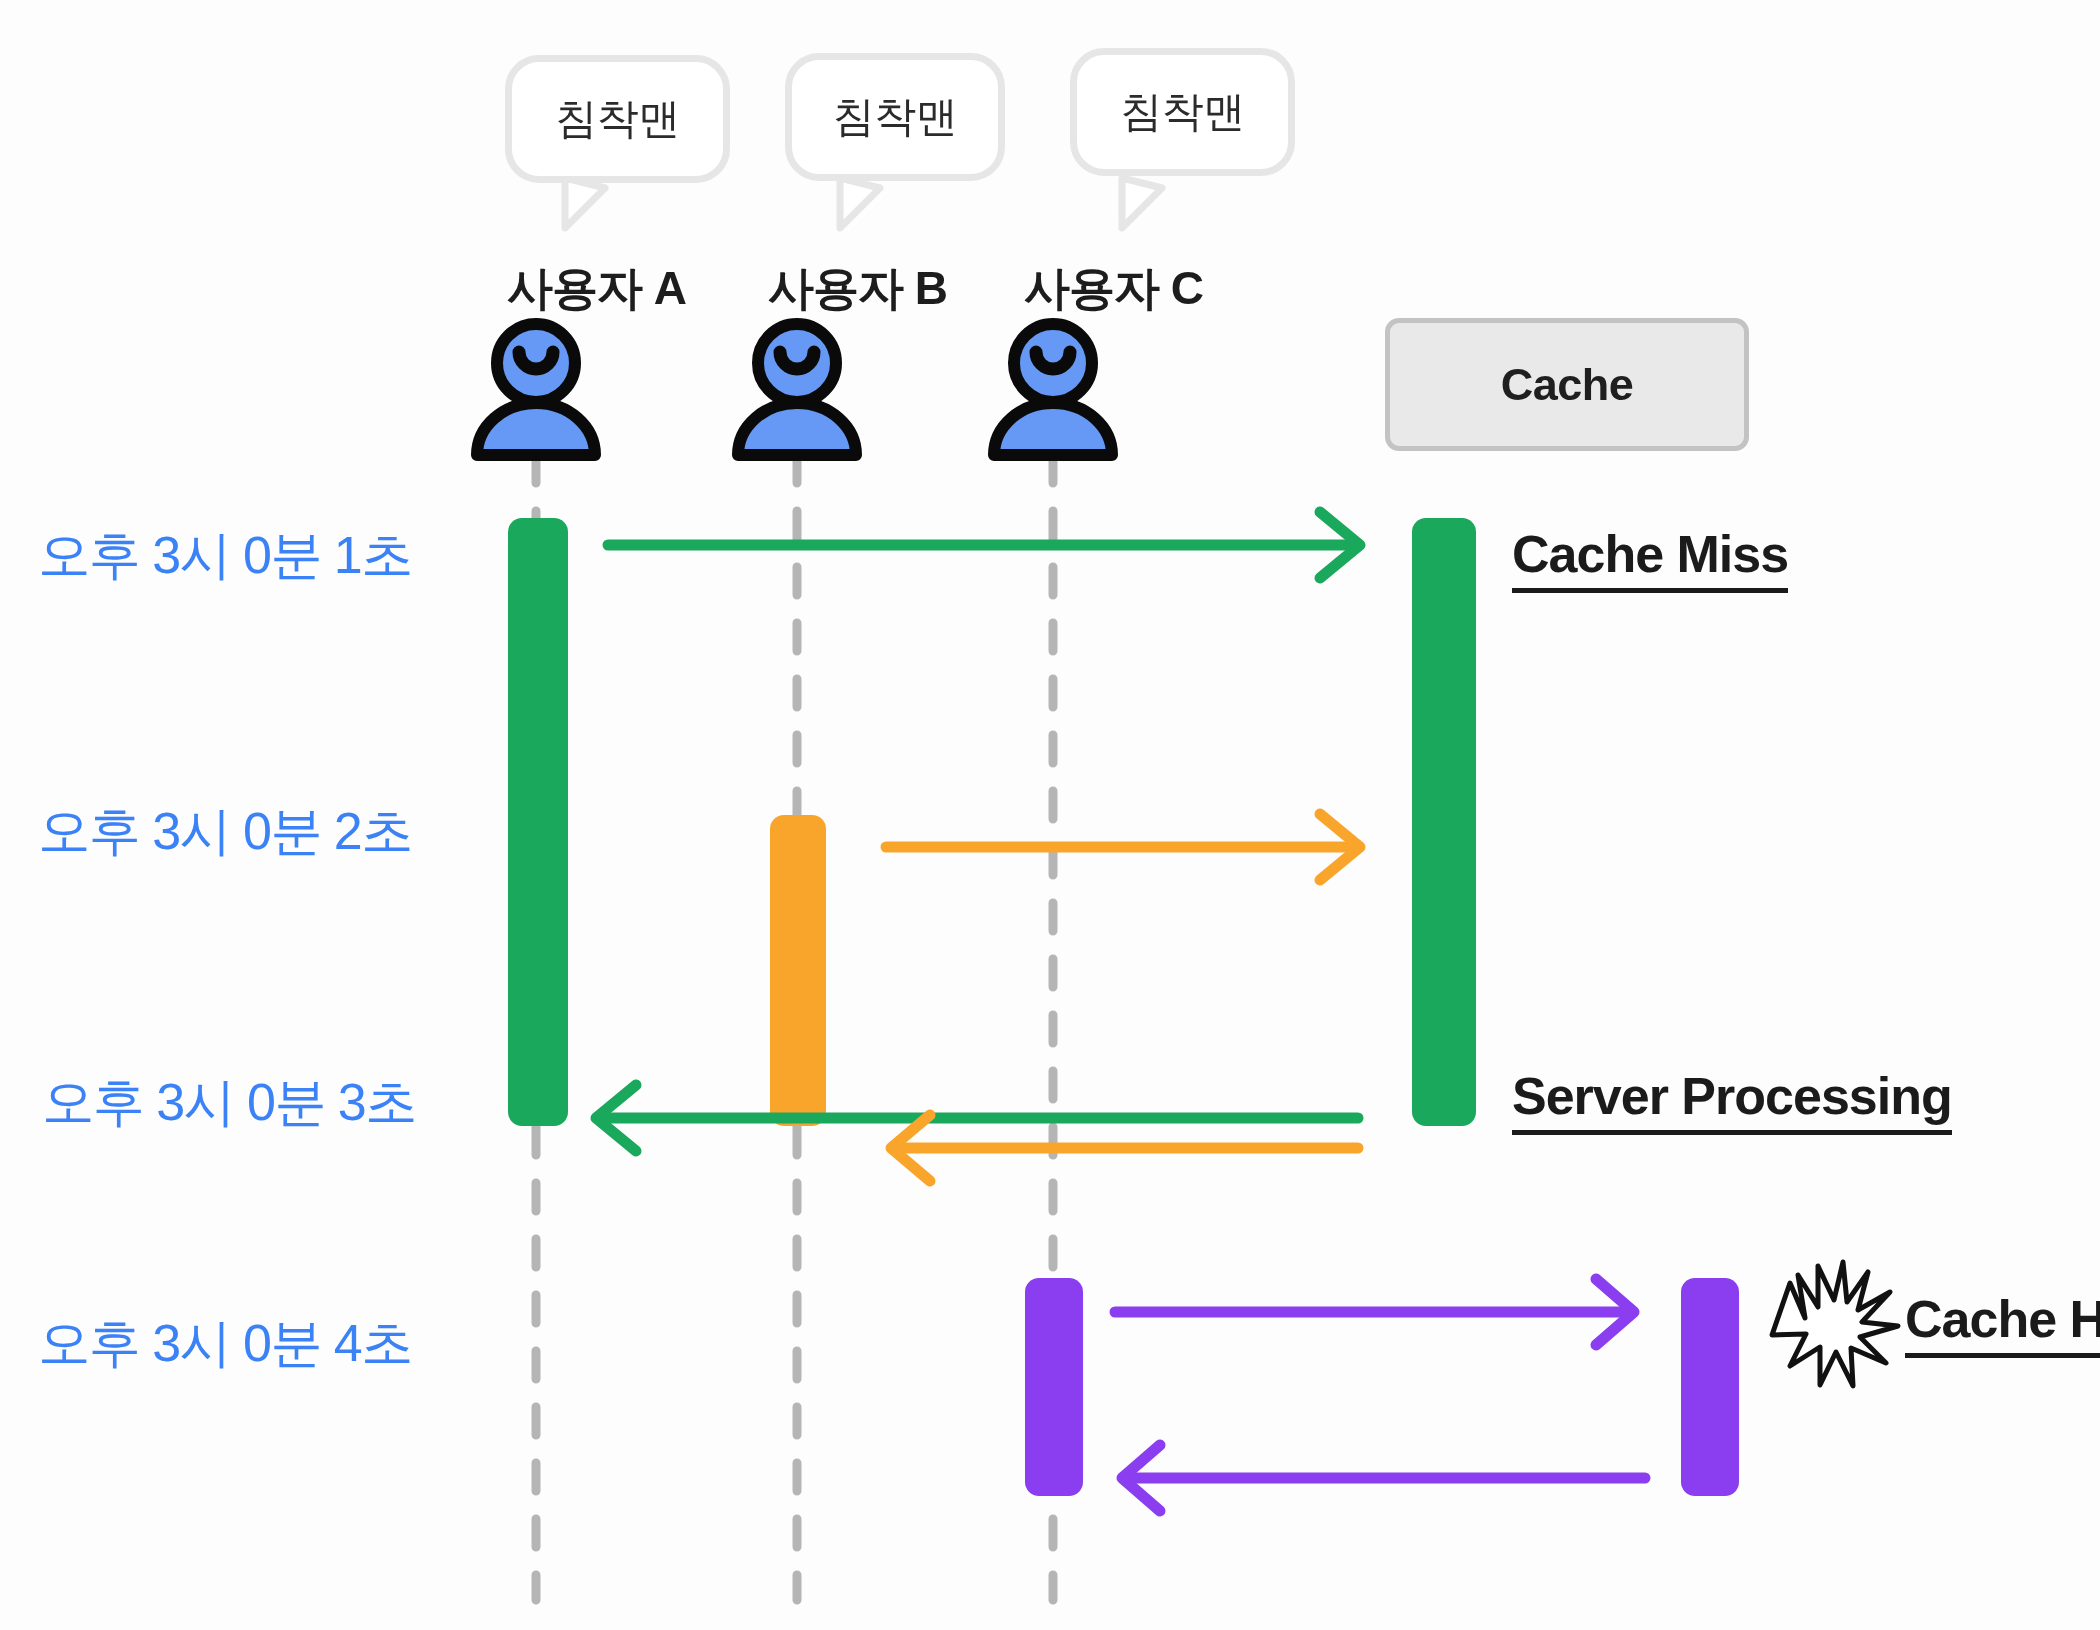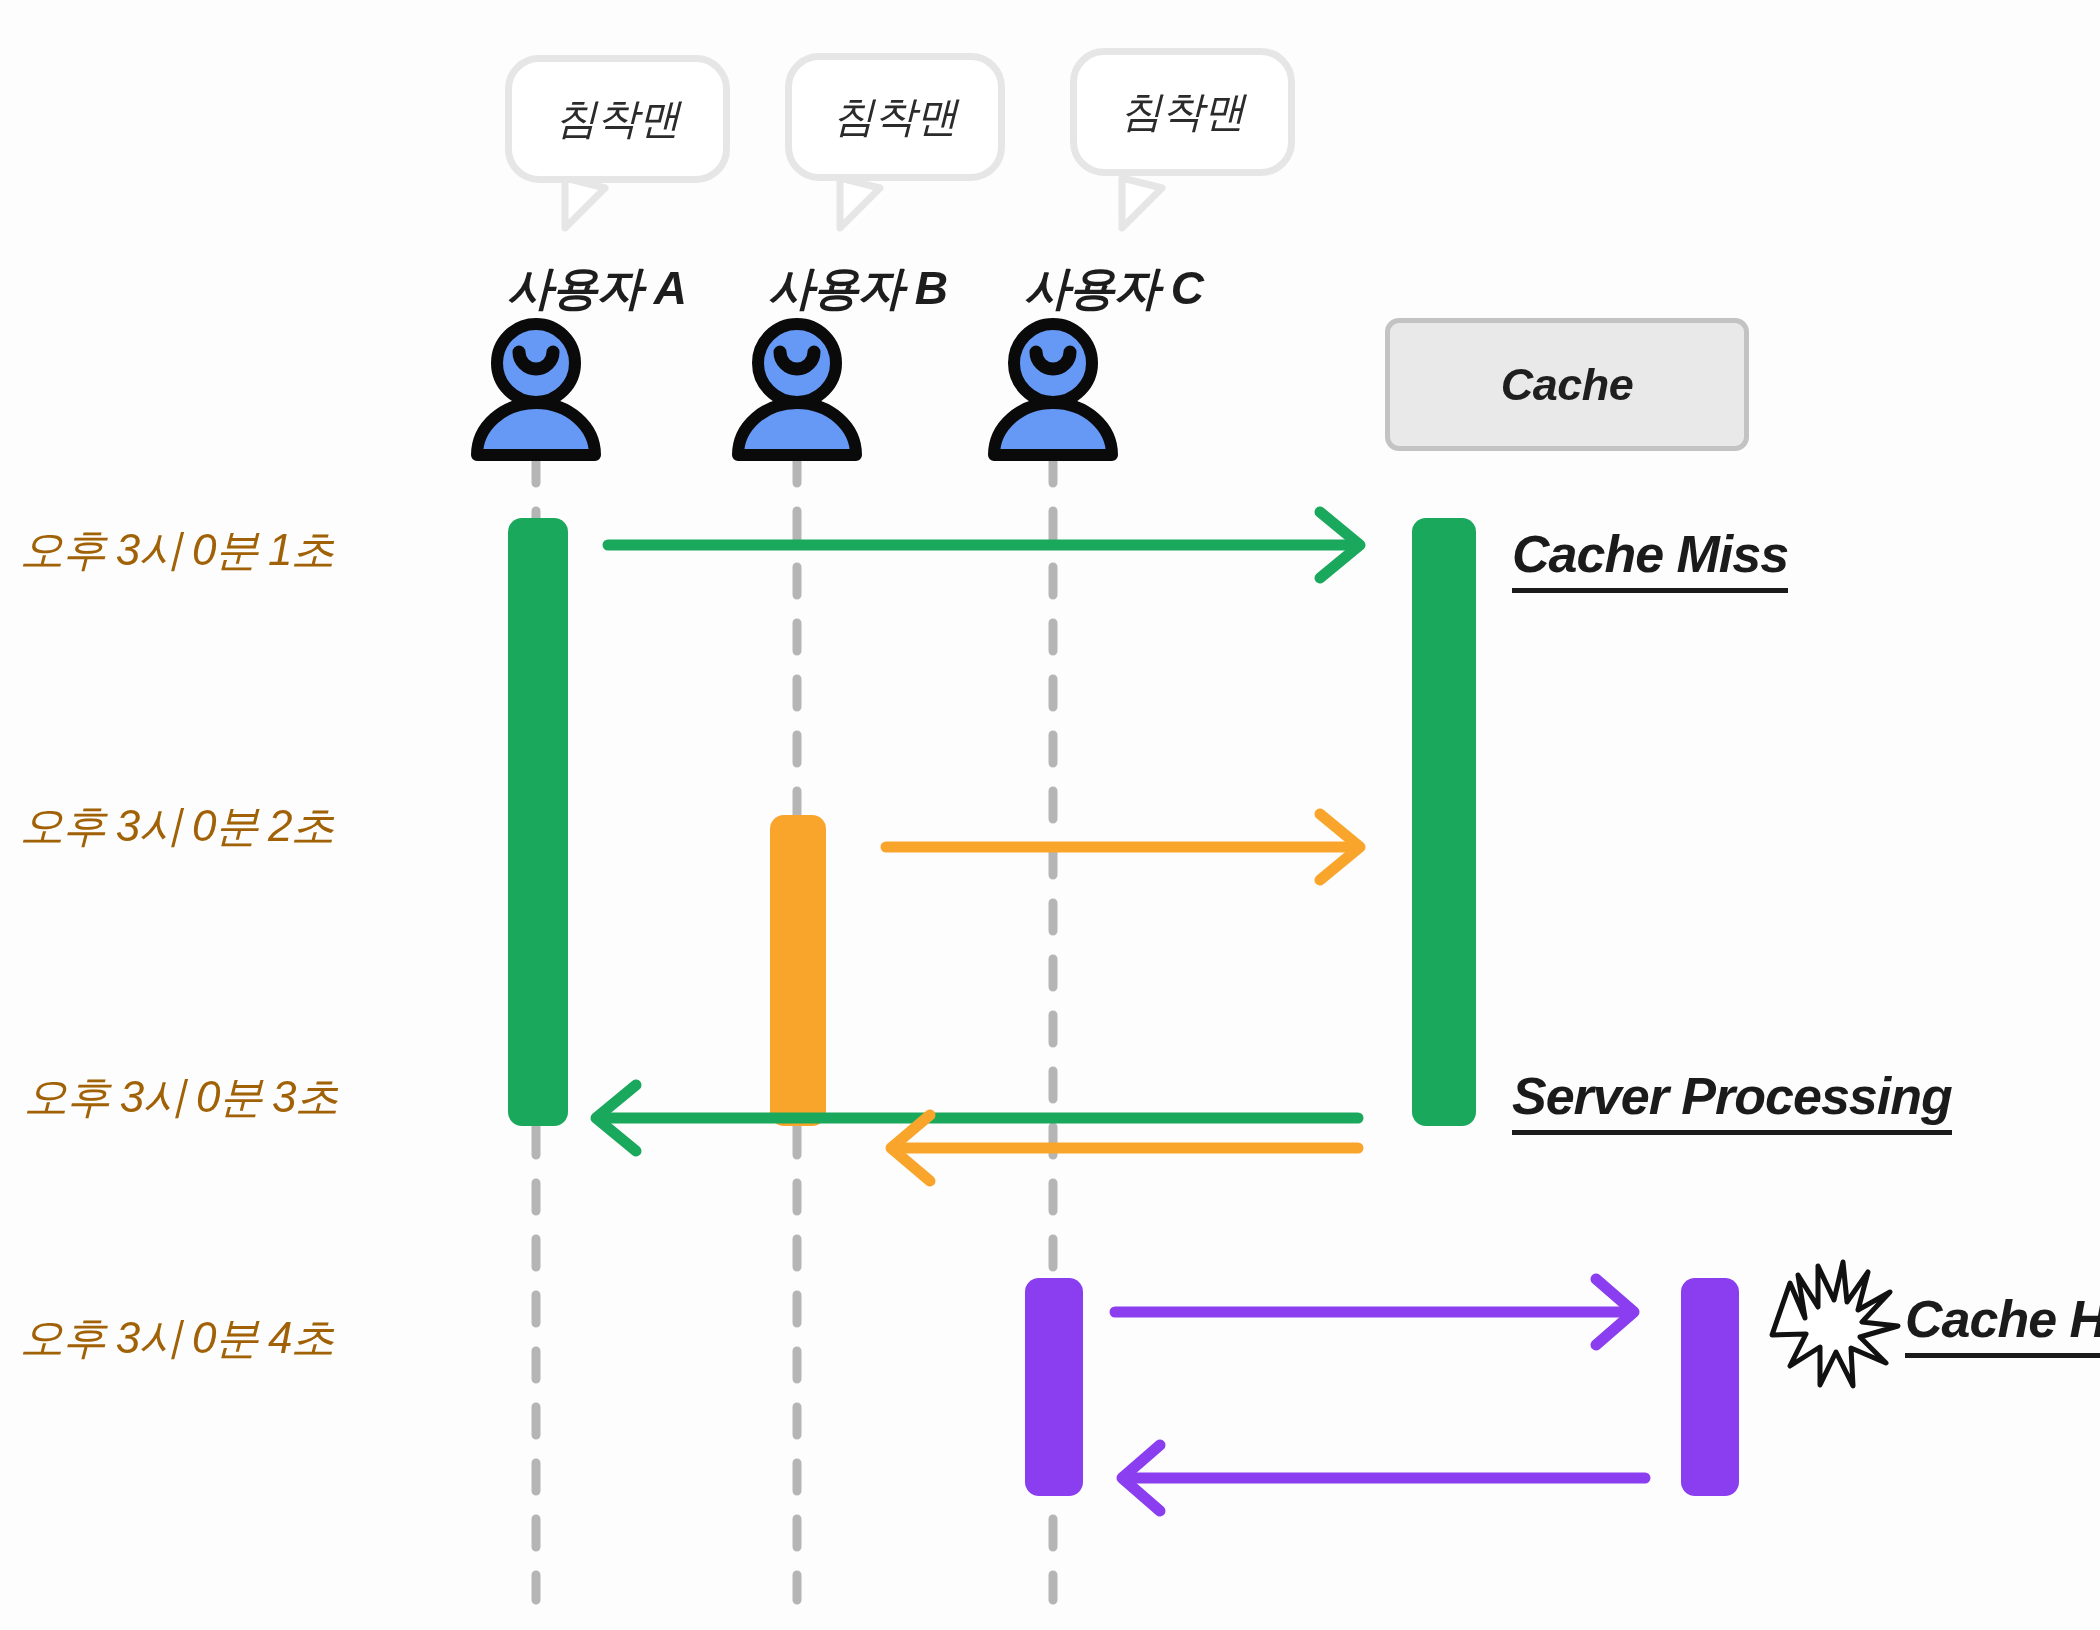--- a/index.html
+++ b/index.html
@@ -9,21 +9,20 @@
   }
   body {
     font-family: "Liberation Sans", "DejaVu Sans", sans-serif;
   }
   #canvas {
     position: relative;
     width: 2100px;
     height: 1630px;
     background: #fdfdfd;
     overflow: hidden;
-    font-style: italic;
   }
   svg.layer {
     position: absolute;
     top: 0;
     left: 0;
     width: 2100px;
     height: 1630px;
     overflow: visible;
   }
 
@@ -65,23 +64,23 @@
     justify-content: center;
     font-size: 45px;
     font-weight: bold;
     color: #1f1f1f;
     letter-spacing: -0.5px;
   }
 
   
   .time-label {
     position: absolute;
-    text-align: left;
-    font-size: 44px;
-    color: #a16207;
+    text-align: center;
+    font-size: 52px;
+    color: #3b82f6;
     letter-spacing: -1.5px;
     white-space: nowrap;
   }
 
   
   .annotation {
     position: absolute;
     font-size: 52px;
     font-weight: bold;
     color: #1b1b1b;

